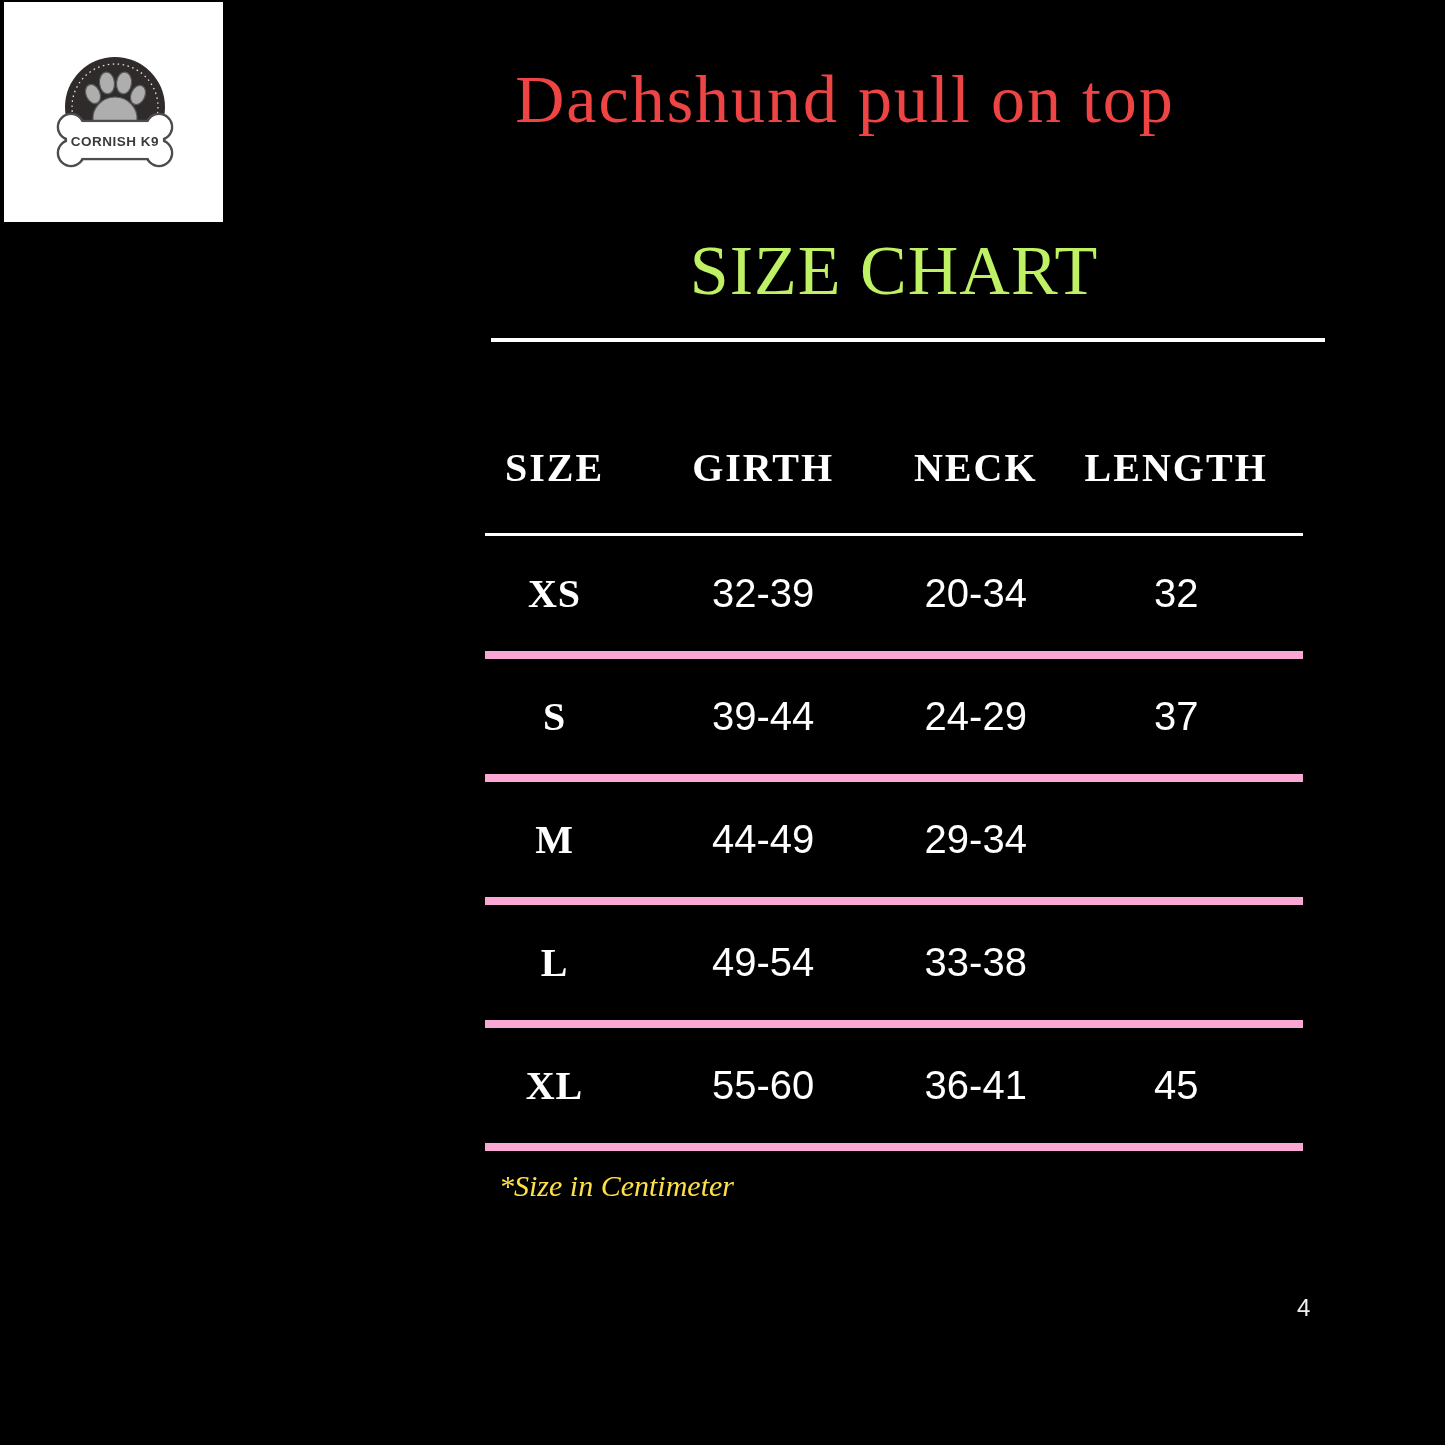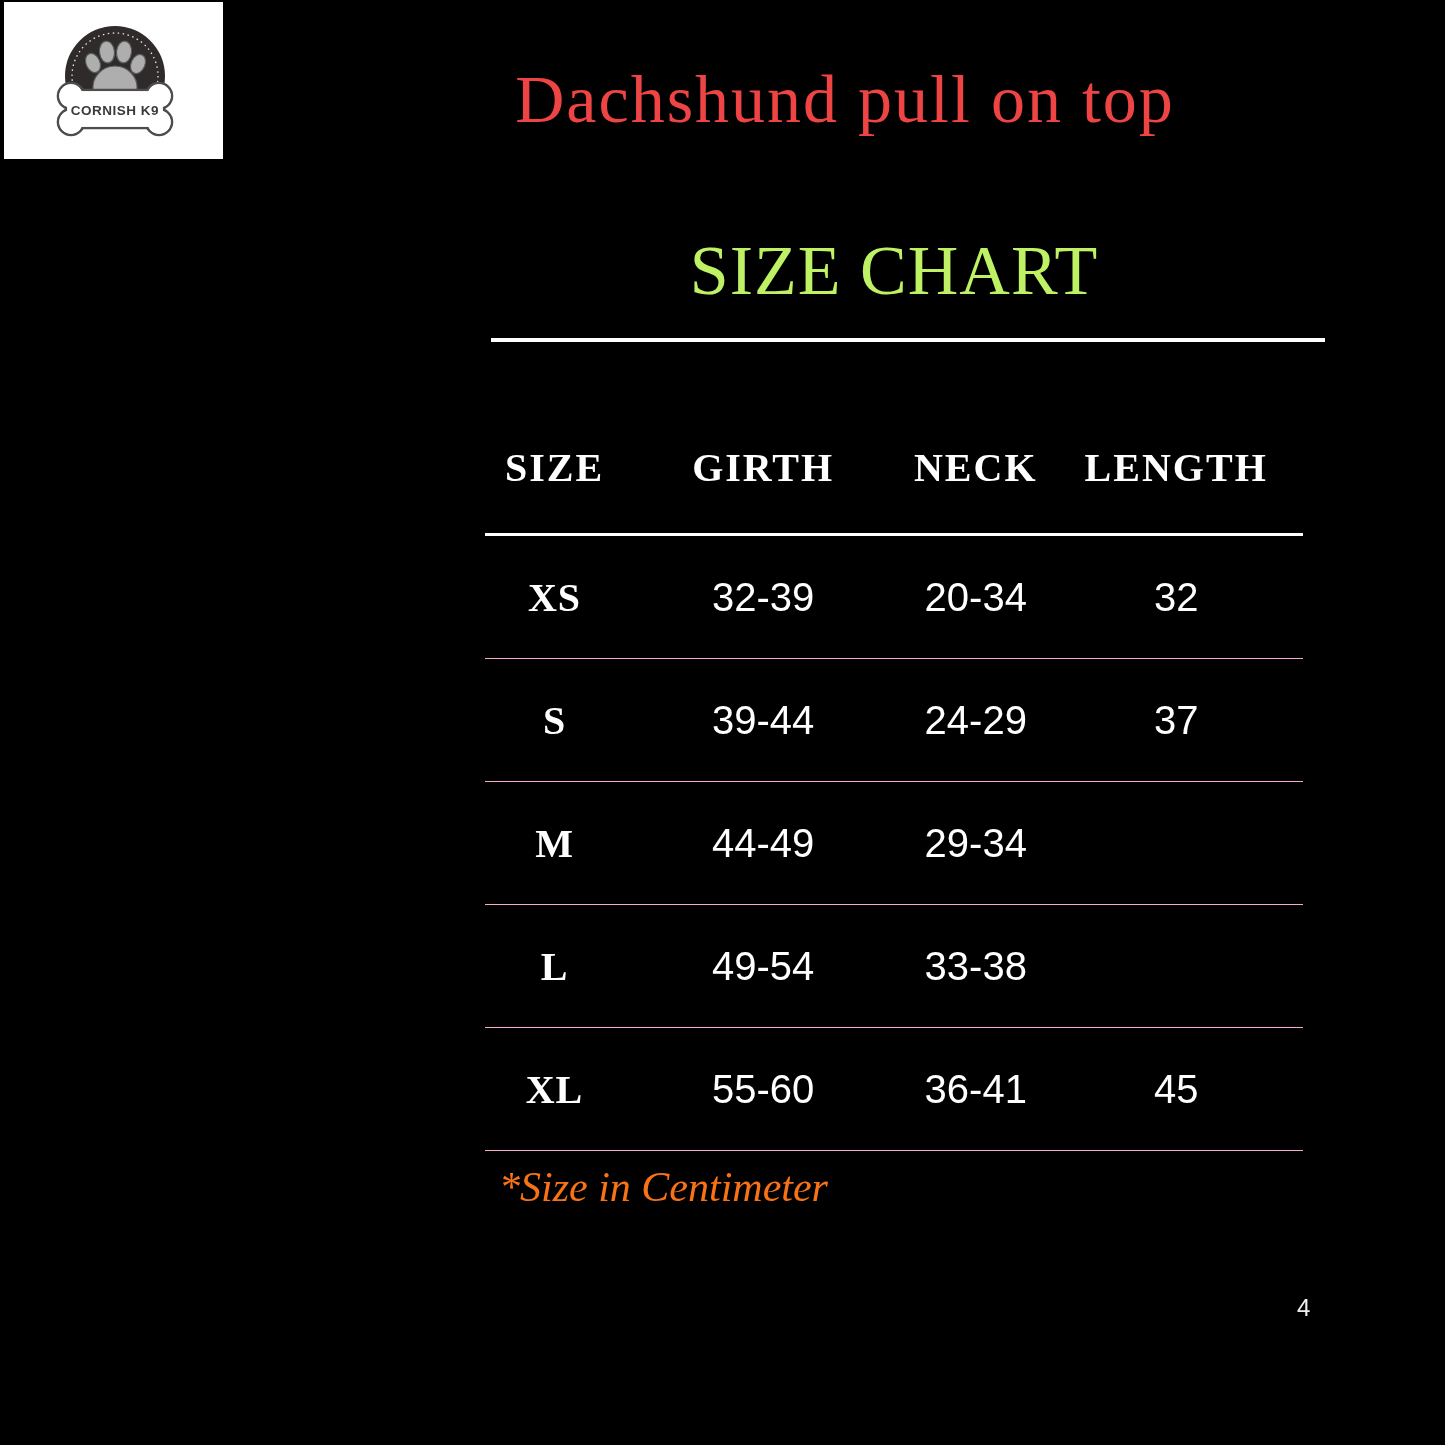--- a/index.html
+++ b/index.html
@@ -12,21 +12,21 @@
     color: #ffffff;
     font-family: "Liberation Serif", serif;
   }
 
   
   .logo-box {
     position: absolute;
     left: 4px;
     top: 2px;
     width: 219px;
-    height: 157px;
+    height: 220px;
     background: #ffffff;
     display: flex;
     align-items: center;
     justify-content: center;
   }
 
   
   .title {
     position: absolute;
     top: 16px;
@@ -79,41 +79,41 @@
     border-bottom: 3px solid #ffffff;
     font-family: "Liberation Serif", serif;
     font-size: 40px;
     letter-spacing: 2px;
     font-weight: 700;
   }
   .trow {
     box-sizing: border-box;
     height: 123px;
     align-items: center;
-    border-bottom: 1px solid #f9a8d4;
+    border-bottom: 8px solid #f9a8d4;
   }
   .size-label {
     font-family: "Liberation Serif", serif;
     font-weight: 700;
     font-size: 40px;
     letter-spacing: 1px;
   }
   .num {
     font-family: "Liberation Sans", sans-serif;
     font-weight: 400;
     font-size: 40px;
   }
   .note {
     font-family: "Liberation Serif", serif;
     font-style: italic;
-    font-size: 42px;
-    margin-top: 12px;
+    font-size: 30px;
+    margin-top: 18px;
     padding-left: 14px;
     text-align: left;
-    color: #f97316;
+    color: #fde047;
   }
 
   .page-number {
     position: absolute;
     left: 1297px;
     top: 1294px;
     font-family: "Liberation Sans", sans-serif;
     font-size: 24px;
     color: #f0f0f0;
   }

